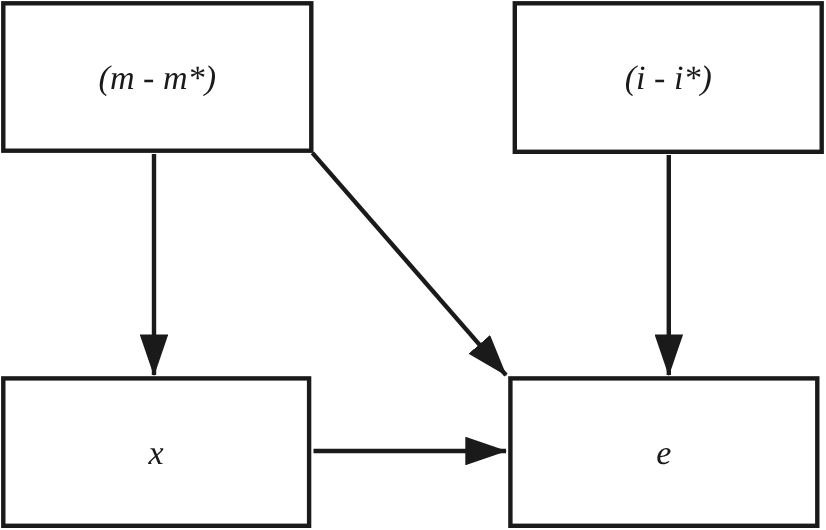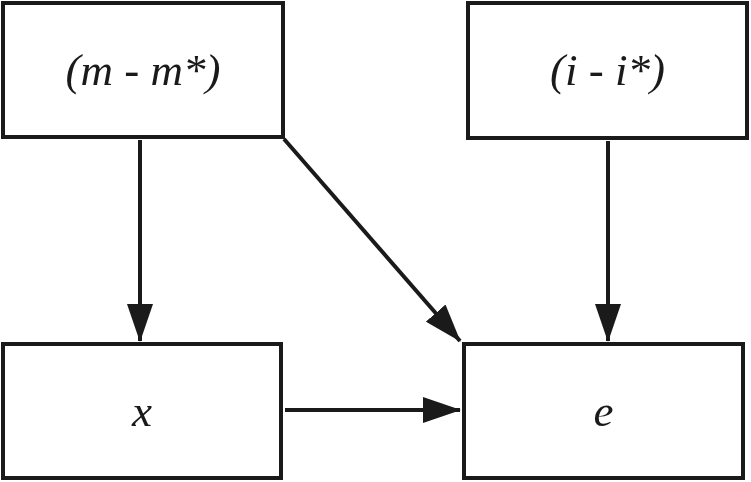--- a/index.html
+++ b/index.html
@@ -19,21 +19,21 @@
     position: absolute;
     border: 4px solid #1a1a1a;
     box-sizing: border-box;
     background: #ffffff;
     display: flex;
     align-items: center;
     justify-content: center;
   }
   .node-label {
     font-style: italic;
-    font-size: 45px;
+    font-size: 31px;
     color: #1a1a1a;
     white-space: pre;
     line-height: 1;
   }
   #node-m { left: 1px;   top: 1px;   width: 284px; height: 138px; }
   #node-i { left: 466px; top: 1px;   width: 283px; height: 139px; font-family: Liberation Serif, serif; }
   #node-x { left: 1px;   top: 342px; width: 282px; height: 138px; }
   #node-e { left: 462px; top: 342px; width: 283px; height: 138px; }
   .arrow-layer {
     position: absolute;

